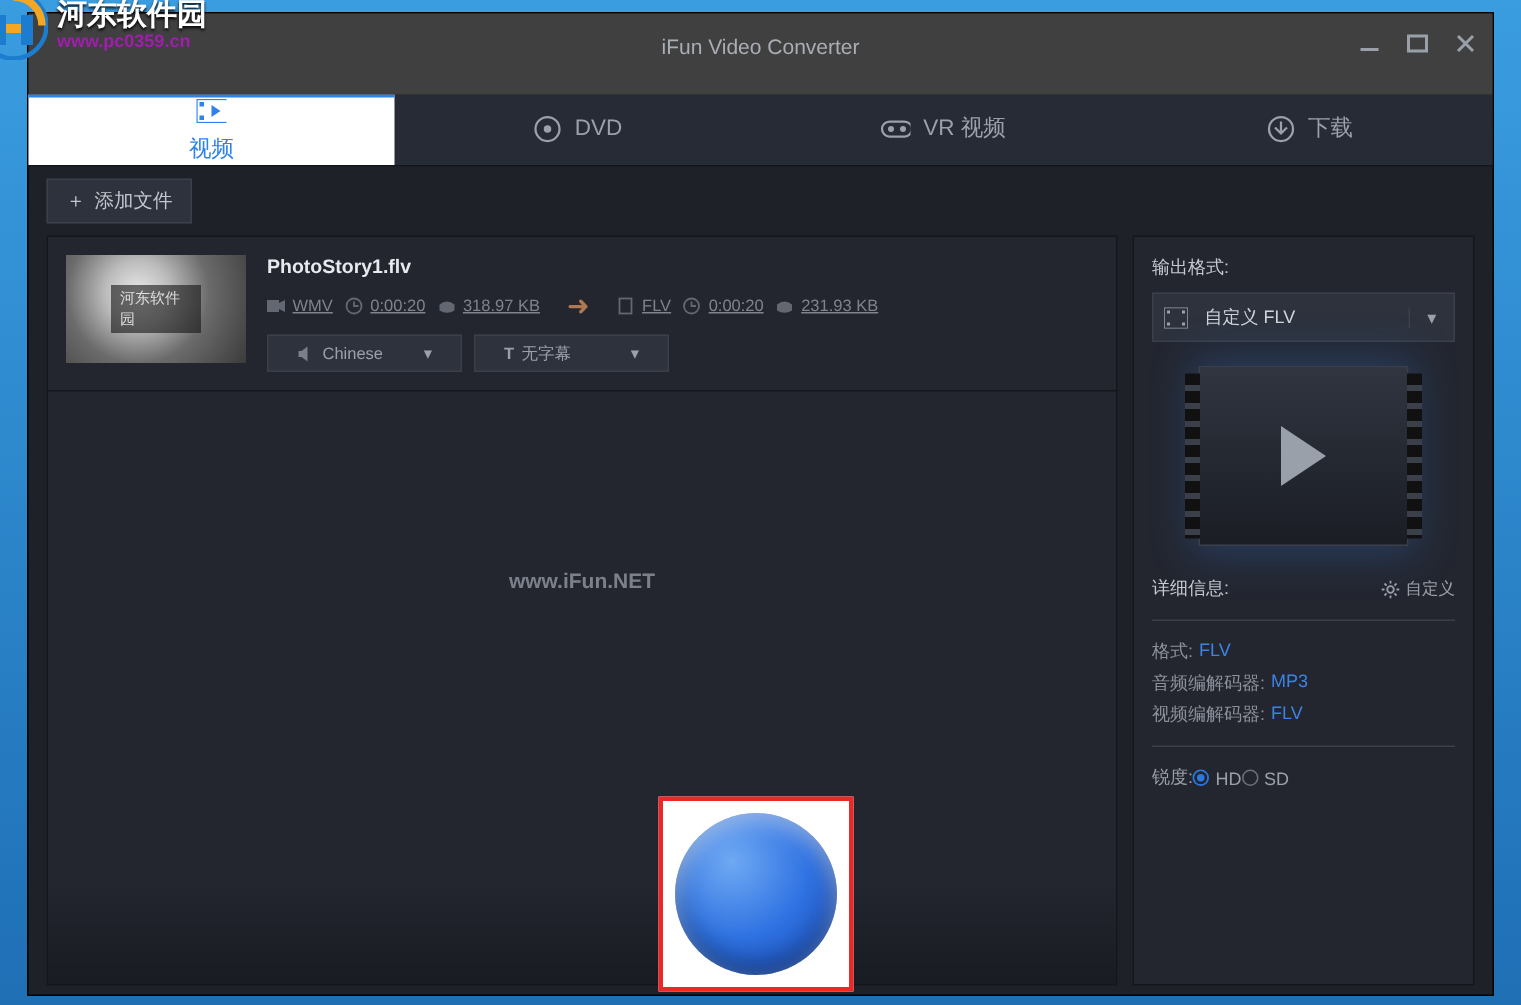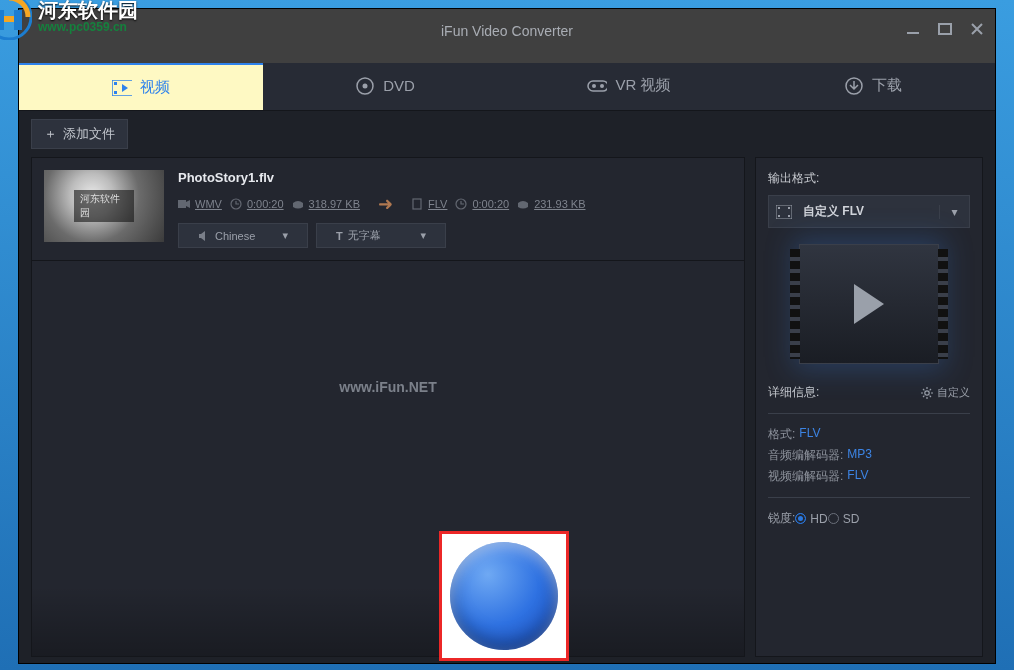--- a/index.html
+++ b/index.html
@@ -4,21 +4,21 @@
 <style>
 * { margin: 0; padding: 0; box-sizing: border-box; font-family: "Microsoft YaHei", Arial, sans-serif; }
 body { width: 1014px; height: 670px; background: linear-gradient(180deg, #3a9de0 0%, #1f6fb5 100%); position: relative; overflow: hidden; }
 .app-window { position: absolute; left: 18px; top: 8px; width: 978px; height: 656px; background: #1e2128; border: 1px solid #000; }
 .titlebar { height: 54px; position: relative; background: #404040; display: flex; align-items: center; }
 .title-text { position: absolute; left: 50%; transform: translateX(-50%); top: 14px; color: #a9adb4; font-size: 14px; }
 .win-controls { position: absolute; right: 10px; top: 12px; display: flex; gap: 16px; }
 .win-btn { width: 16px; height: 16px; color: #9aa0aa; cursor: pointer; display: flex; align-items: center; justify-content: center; }
 .tabs { display: flex; height: 48px; background: #272b35; border-bottom: 1px solid #14161b; }
 .tab { flex: 1; display: flex; align-items: center; justify-content: center; gap: 8px; color: #9ba0aa; font-size: 15px; cursor: pointer; border-bottom: 2px solid transparent; }
-.tab.active { background: #fef9c3; color: #2e82ec; border-top: 2px solid #2e82ec; border-bottom: none; }
+.tab.active { background: #ffffff; color: #2e82ec; border-top: 2px solid #2e82ec; border-bottom: none; flex-direction: column; }
 .tab-icon { width: 20px; height: 16px; display: flex; align-items: center; justify-content: center; }
 .toolbar { padding: 8px 12px; }
 .add-file-btn { background: #2d323d; color: #c2c6cd; border: 1px solid #3a3f4a; padding: 5px 12px; font-size: 13px; cursor: pointer; display: flex; align-items: center; gap: 6px; width: fit-content; }
 .content { display: flex; padding: 0 12px 12px 12px; gap: 10px; height: calc(100% - 54px - 48px - 40px); }
 .file-list { flex: 1; background: #23262f; border: 1px solid #14161b; overflow: hidden; position: relative; }
 .file-item { display: flex; padding: 12px; gap: 14px; border-bottom: 1px solid #14161b; }
 .thumb { width: 120px; height: 72px; background: #6d6d6d; position: relative; overflow: hidden; }
 .thumb-art { position:absolute; inset:0; background: radial-gradient(circle at 40% 35%, #e8e8e8 0%, #bcbcbc 25%, #6b6b6b 55%, #3b3b3b 100%); }
 .thumb-label { position: absolute; left: 50%; top: 50%; transform: translate(-50%,-50%); background: rgba(20,20,20,.6); color: #ddd; padding: 2px 6px; font-size: 10px; }
 .file-info { flex: 1; }
@@ -27,21 +27,21 @@
 .meta-chunk { display: flex; align-items: center; gap: 5px; text-decoration: underline; }
 .mini-icon { width: 12px; height: 12px; opacity: .7; }
 .arrow-sep { color: #b07850; font-size: 18px; margin: 0 10px; }
 .dropdown { background: #2d323d; border: 1px solid #3a3f4a; color: #9ba0aa; padding: 4px 19px; font-size: 11px; display: flex; align-items: center; justify-content: space-between; cursor: pointer; min-width: 130px; }
 .dd-row { display: flex; gap: 8px; }
 .watermark { position: absolute; left: 50%; top: 46%; transform: translate(-50%,-50%); color: #7b808a; font-size: 14px; font-weight: bold; }
 .sidebar { width: 228px; background: #23262f; border: 1px solid #14161b; padding: 12px; color: #9ba0aa; font-size: 12px; }
 .side-label { color: #c6c9cf; margin-bottom: 8px; }
 .format-select { background: #2d323d; border: 1px solid #3a3f4a; display: flex; align-items: center; cursor: pointer; margin-bottom: 14px; }
 .format-select .fsicon { width: 30px; display: flex; align-items: center; justify-content: center; color: #9ba0aa; }
-.format-select .fslabel { flex: 1; color: #d1d4da; padding: 7px 4px; font-weight: bold; }
+.format-select .fslabel { flex: 1; color: #d1d4da; padding: 7px 4px; }
 .format-select .fsarrow { width: 30px; border-left: 1px solid #3a3f4a; display: flex; align-items: center; justify-content: center; color: #9ba0aa; }
 .preview { width: 140px; height: 120px; margin: 16px auto 20px; background: linear-gradient(180deg,#303540,#1a1d24); border: 1px solid #3a3f4a; display: flex; align-items: center; justify-content: center; position: relative; box-shadow: 0 0 26px 6px rgba(60,130,230,.25); }
 .film-l,.film-r { position:absolute; top:4px; bottom:4px; width:10px; background: repeating-linear-gradient(180deg,#111 0 8px,#3a3f4a 8px 12px);}
 .film-l{left:-10px;} .film-r{right:-10px;}
 .play-tri { width: 0; height: 0; border-left: 30px solid #9aa0aa; border-top: 20px solid transparent; border-bottom: 20px solid transparent; }
 .detail-header { display: flex; justify-content: space-between; align-items: center; margin: 10px 0 6px; color: #c6c9cf; }
 .gear-link { color: #9ba0aa; font-size: 11px; display: flex; align-items: center; gap: 4px; cursor: pointer; }
 .detail-row { display: flex; gap: 4px; margin: 4px 0; }
 .detail-row .k { color: #8c919b; }
 .detail-row .v { color: #3c84e4; }
@@ -49,21 +49,21 @@
 .sharp-row { display: flex; align-items: center; gap: 0; }
 .radio { display: flex; align-items: center; gap: 4px; cursor: pointer; }
 .radio-dot { width: 11px; height: 11px; border-radius: 50%; border: 1px solid #6b707b; position: relative; }
 .radio-dot.on { border-color: #2a78e0; background: #2a78e0; box-shadow: 0 0 0 2px #23262f inset; }
 .highlight-box { position: absolute; left: 420px; bottom: 2px; width: 130px; height: 130px; border: 3px solid #ec2727; background: #fff; display: flex; align-items: center; justify-content: center; z-index: 30; }
 .big-circle { width: 108px; height: 108px; border-radius: 50%; background: radial-gradient(circle at 35% 30%, #6fa9f3 0%, #2f72e2 50%, #1648b8 100%); box-shadow: inset 0 6px 14px rgba(255,255,255,.45), inset 0 -8px 18px rgba(0,0,0,.35); }
 .brand-overlay { position: absolute; left: -14px; top: -6px; z-index: 50; display: flex; align-items: center; gap: 6px; }
 .brand-logo { width: 46px; height: 46px; }
 .brand-text { display: flex; flex-direction: column; line-height: 1.1; }
 .brand-cn { color: #fff; font-size: 20px; font-weight: bold; text-shadow: 0 1px 2px #000; }
-.brand-url { color: #15803d; font-size: 12px; font-weight: bold; }
+.brand-url { color: #a21caf; font-size: 12px; font-weight: bold; }
 .bottom-shadow { position:absolute; left:0; right:0; bottom:0; height:70px; background: linear-gradient(180deg, rgba(0,0,0,0), rgba(0,0,0,.28)); pointer-events:none;}
 </style>
 </head>
 <body>
 
 <div class="brand-overlay">
   <svg class="brand-logo" viewBox="0 0 46 46">
     <circle cx="23" cy="23" r="22" fill="none" stroke="#1c7dd0" stroke-width="3"></circle>
     <path d="M23 4 A19 19 0 0 1 42 23" fill="none" stroke="#f5a623" stroke-width="5"></path>
     <path d="M10 16 h8 v6 h10 v-6 h8 v20 h-8 v-8 h-10 v8 h-8 z" fill="#1c7dd0"></path>

